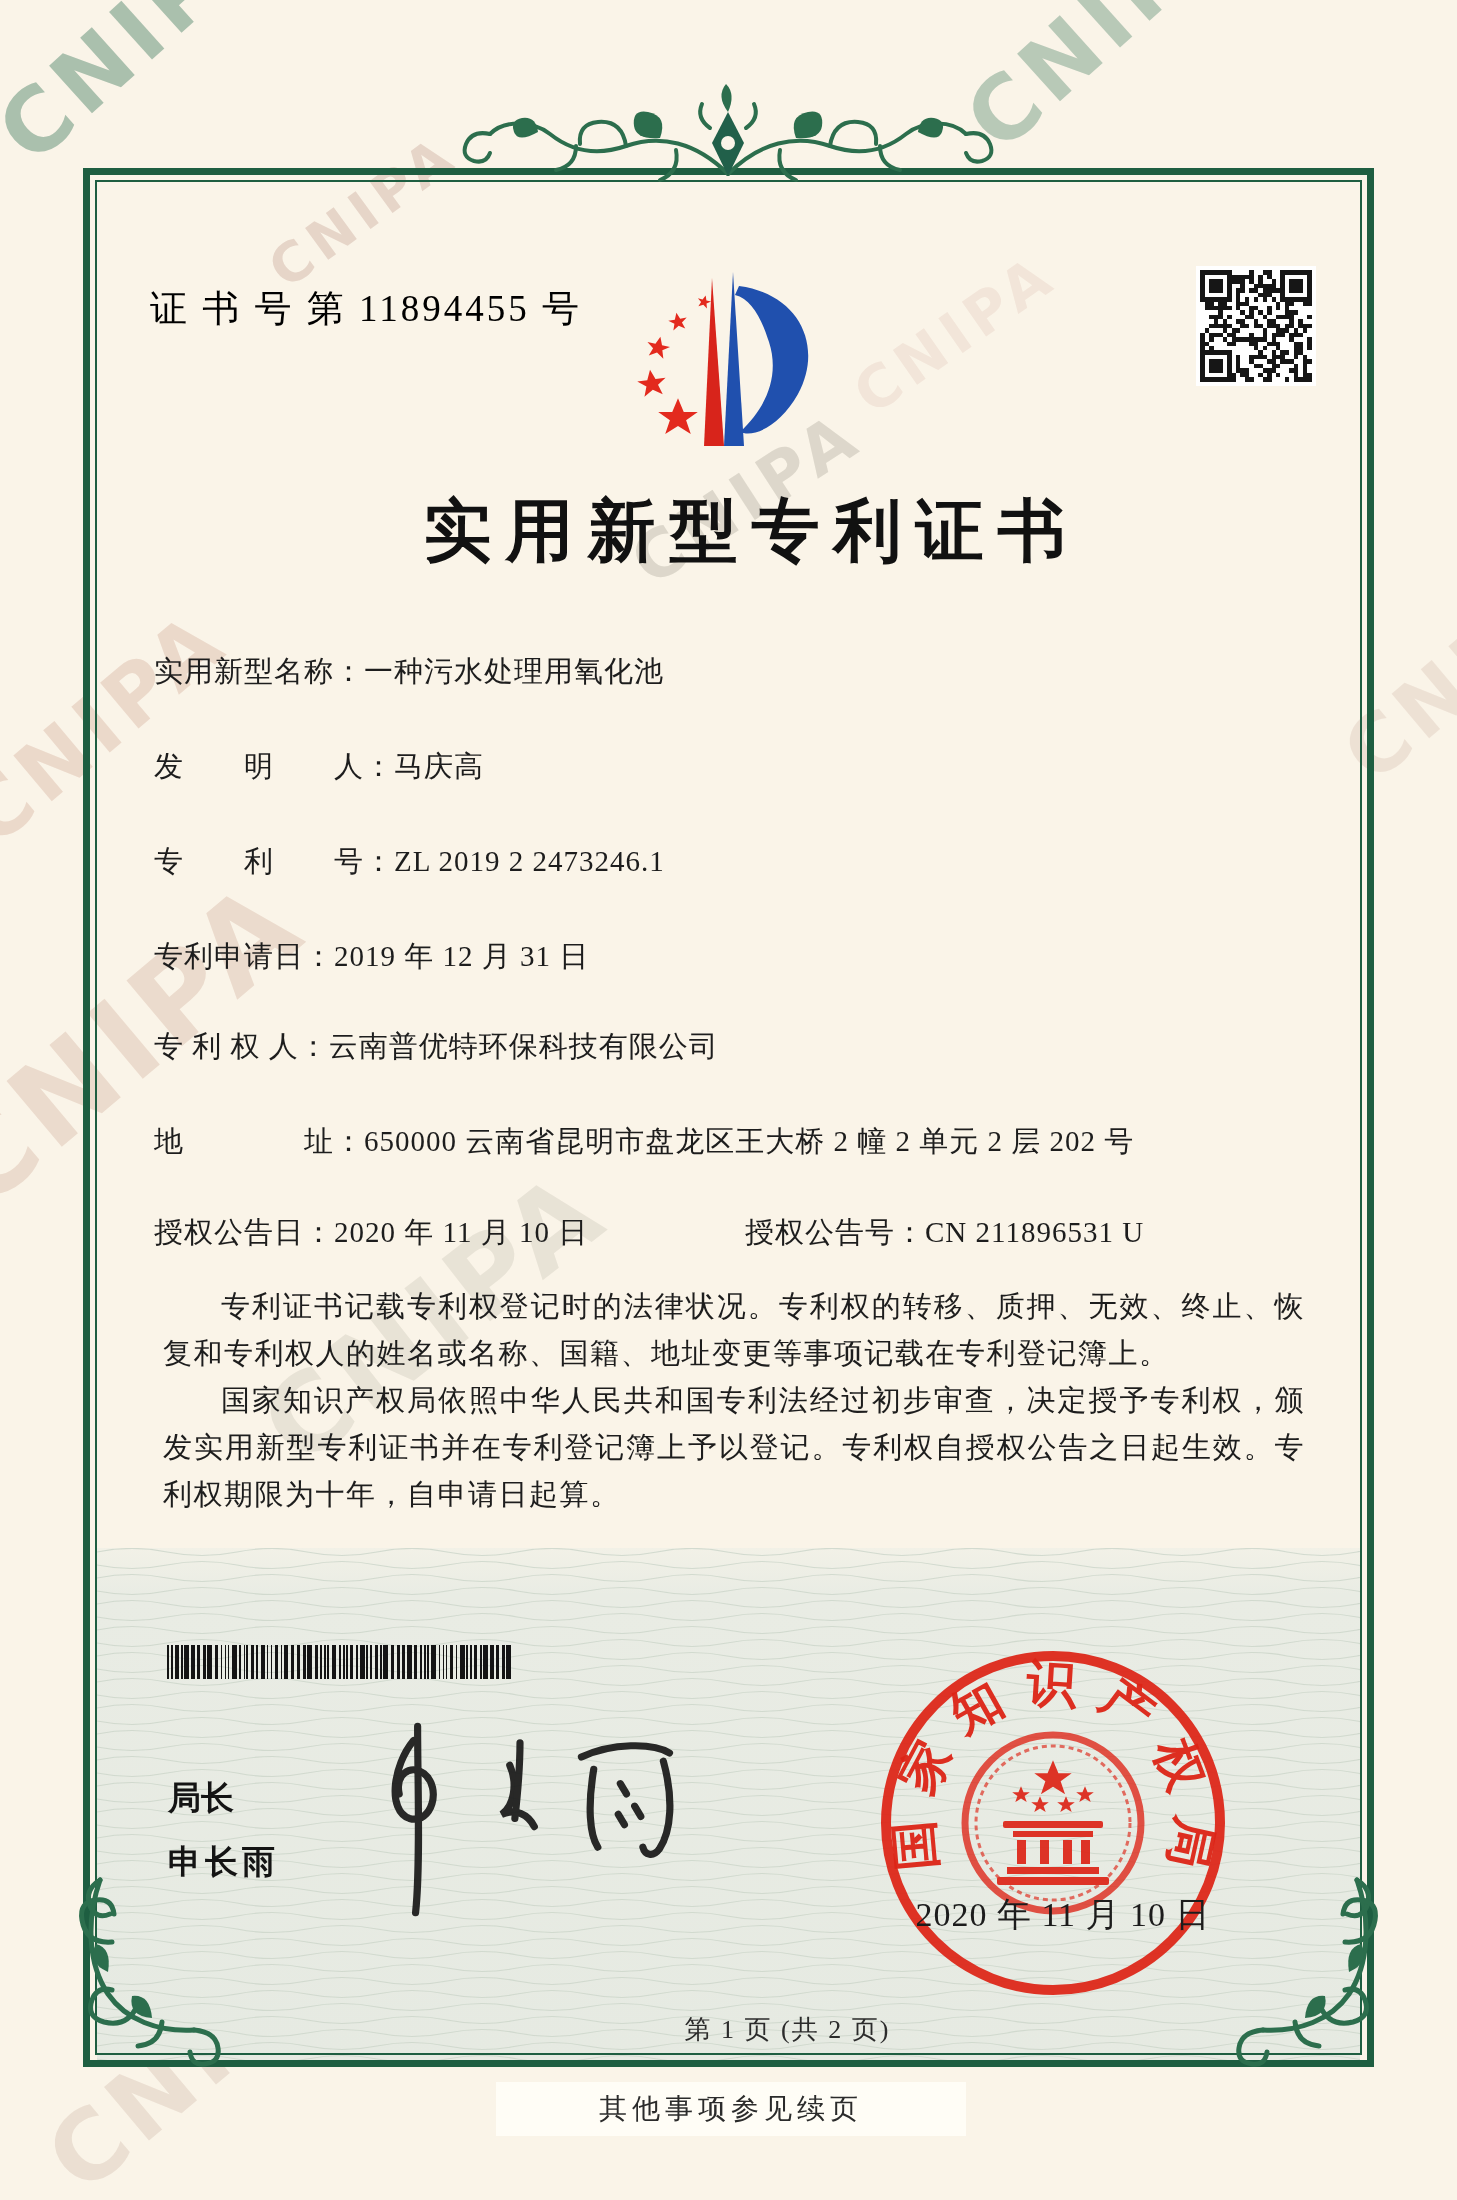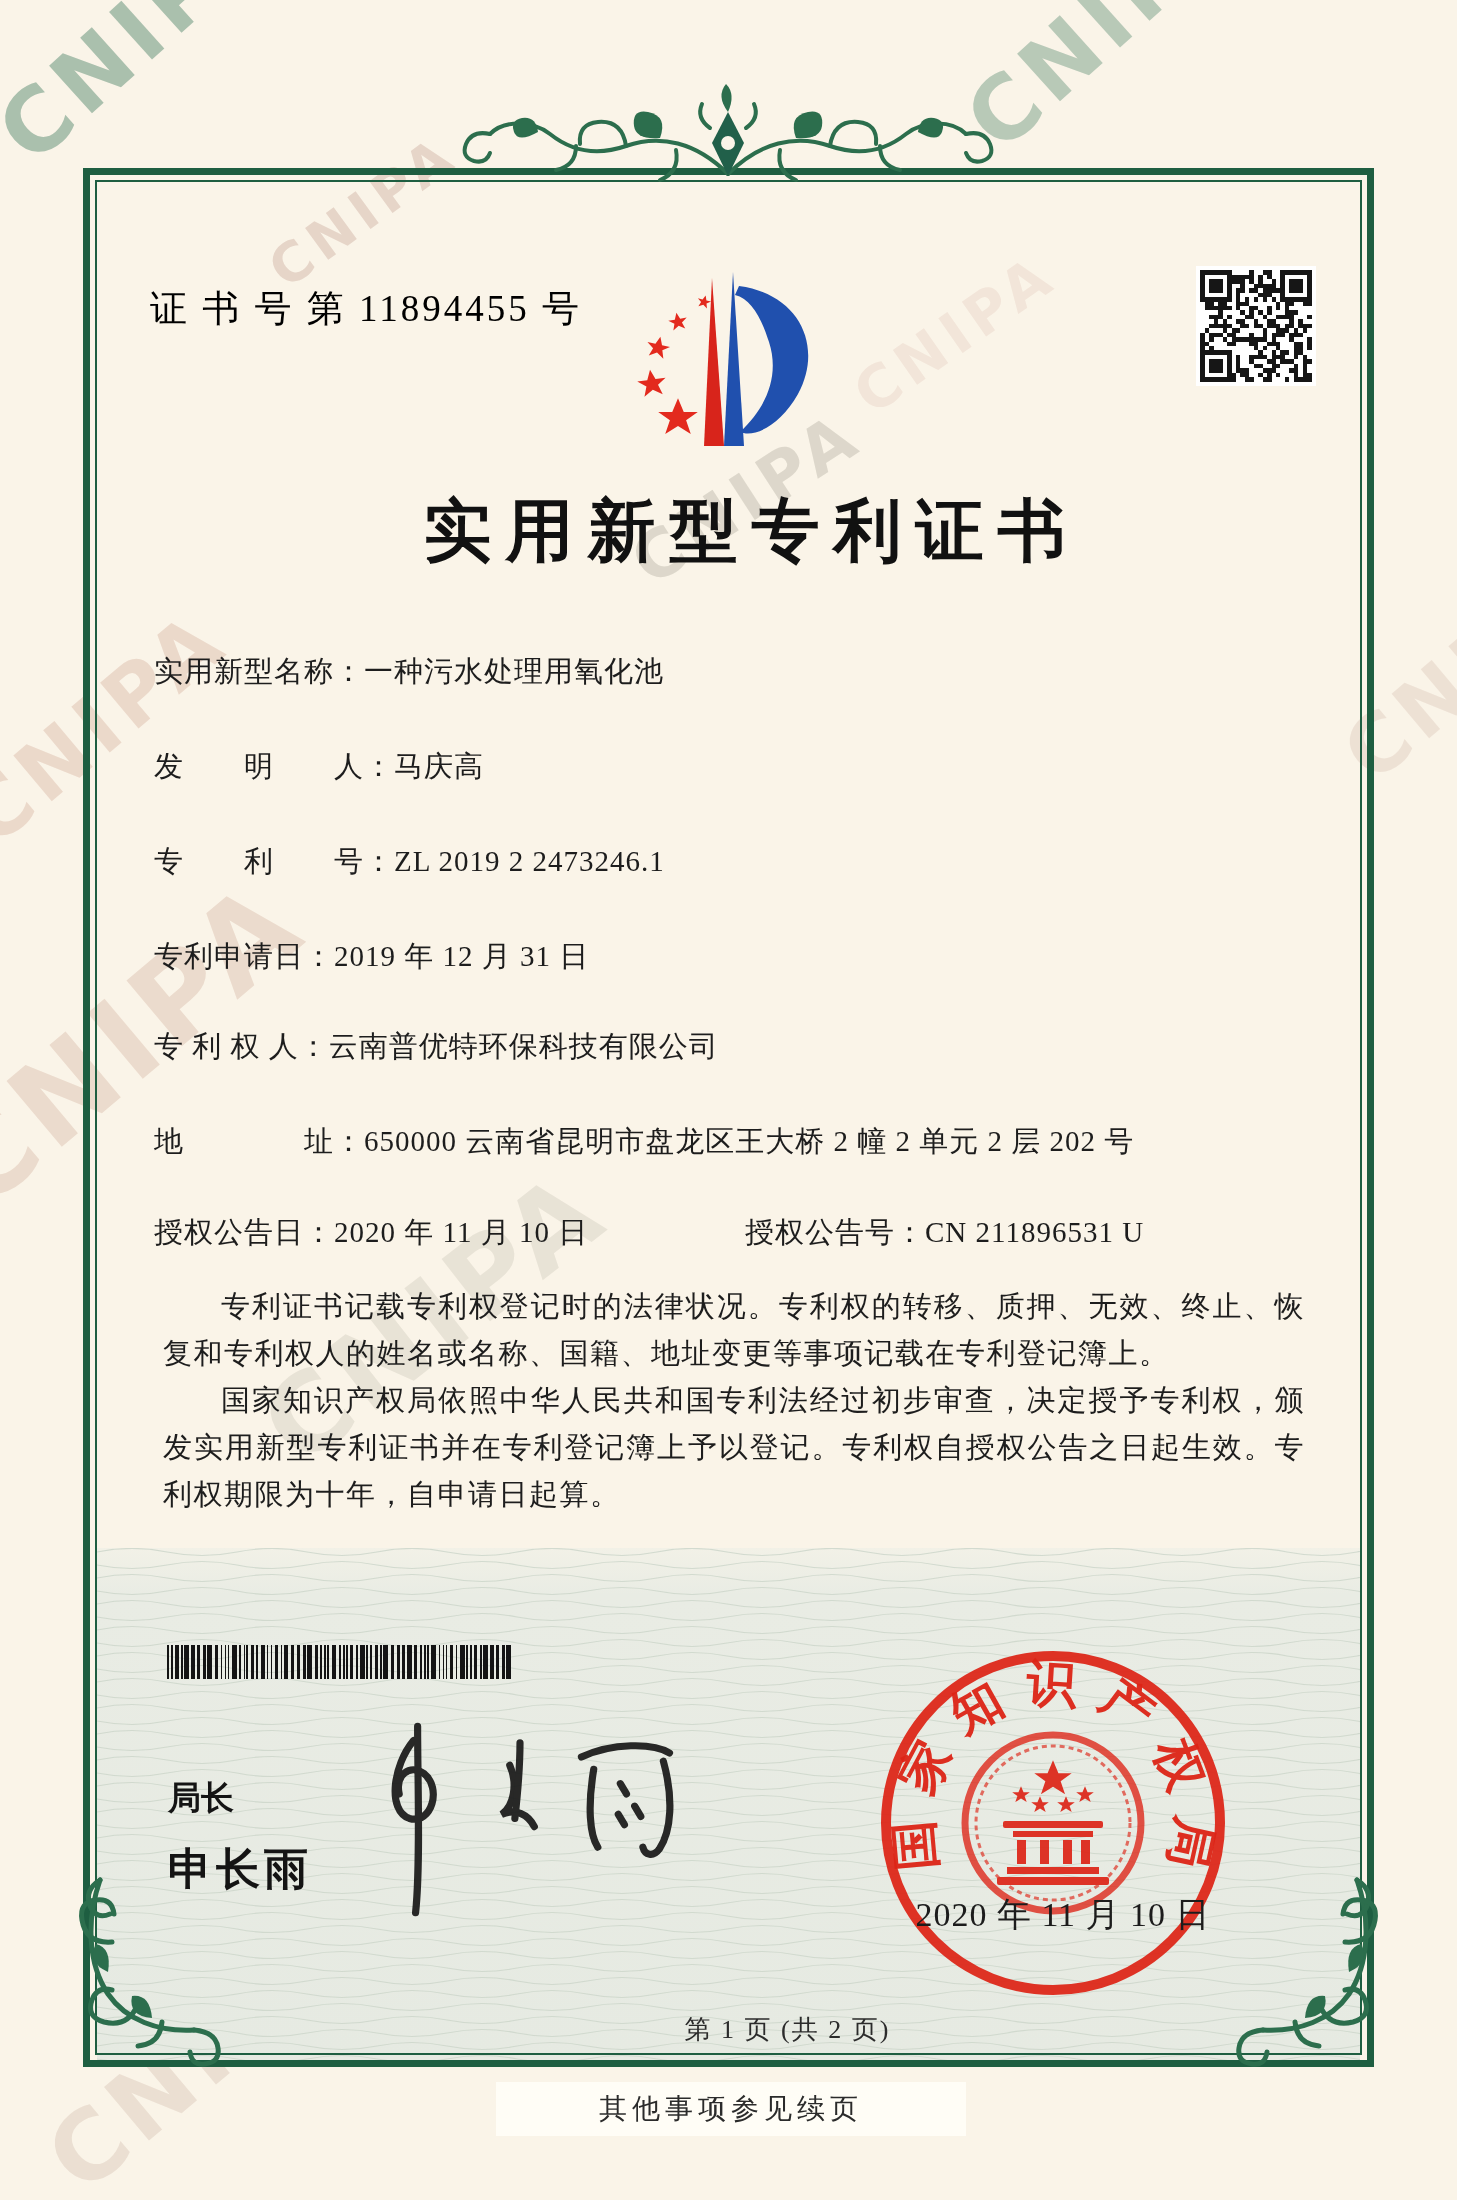--- a/index.html
+++ b/index.html
@@ -37,21 +37,21 @@
   .bodytext{position:absolute;z-index:4;left:163px;top:1283px;width:1142px;font-size:29px;
             line-height:47px;letter-spacing:1.5px;text-align:justify;}
   .bodytext p{margin:0;text-indent:58px;}
 
   .barcode{position:absolute;z-index:4;left:167px;top:1645px;width:356px;height:34px;font-size:0;}
   .barcode i{display:inline-block;height:100%;background:#141414;}
 
   .dir-title{position:absolute;z-index:4;left:168px;top:1776px;font-family:"Liberation Sans","DejaVu Sans",sans-serif;
              font-weight:bold;font-size:33px;color:#141414;}
   .dir-name{position:absolute;z-index:4;left:168px;top:1840px;font-family:"Liberation Sans","DejaVu Sans",sans-serif;
-             font-weight:bold;font-size:44px;color:#141414;letter-spacing:4px;}
+             font-weight:bold;font-size:33px;color:#141414;letter-spacing:4px;}
   .sig{position:absolute;z-index:4;left:350px;top:1712px;}
 
   .seal{position:absolute;z-index:5;left:875px;top:1645px;}
   .seal-date{position:absolute;z-index:6;left:908px;top:1892px;width:310px;text-align:center;
              font-size:34px;letter-spacing:1px;color:#1c1c1c;}
 
   .page-info{position:absolute;z-index:4;left:83px;top:2012px;width:1409px;text-align:center;
              font-size:26px;letter-spacing:2px;color:#2b2b2b;}
   .note-box{position:absolute;z-index:4;left:496px;top:2082px;width:470px;height:54px;background:#fffdf6;
             display:flex;align-items:center;justify-content:center;font-size:28px;letter-spacing:5px;color:#2b2b2b;}

